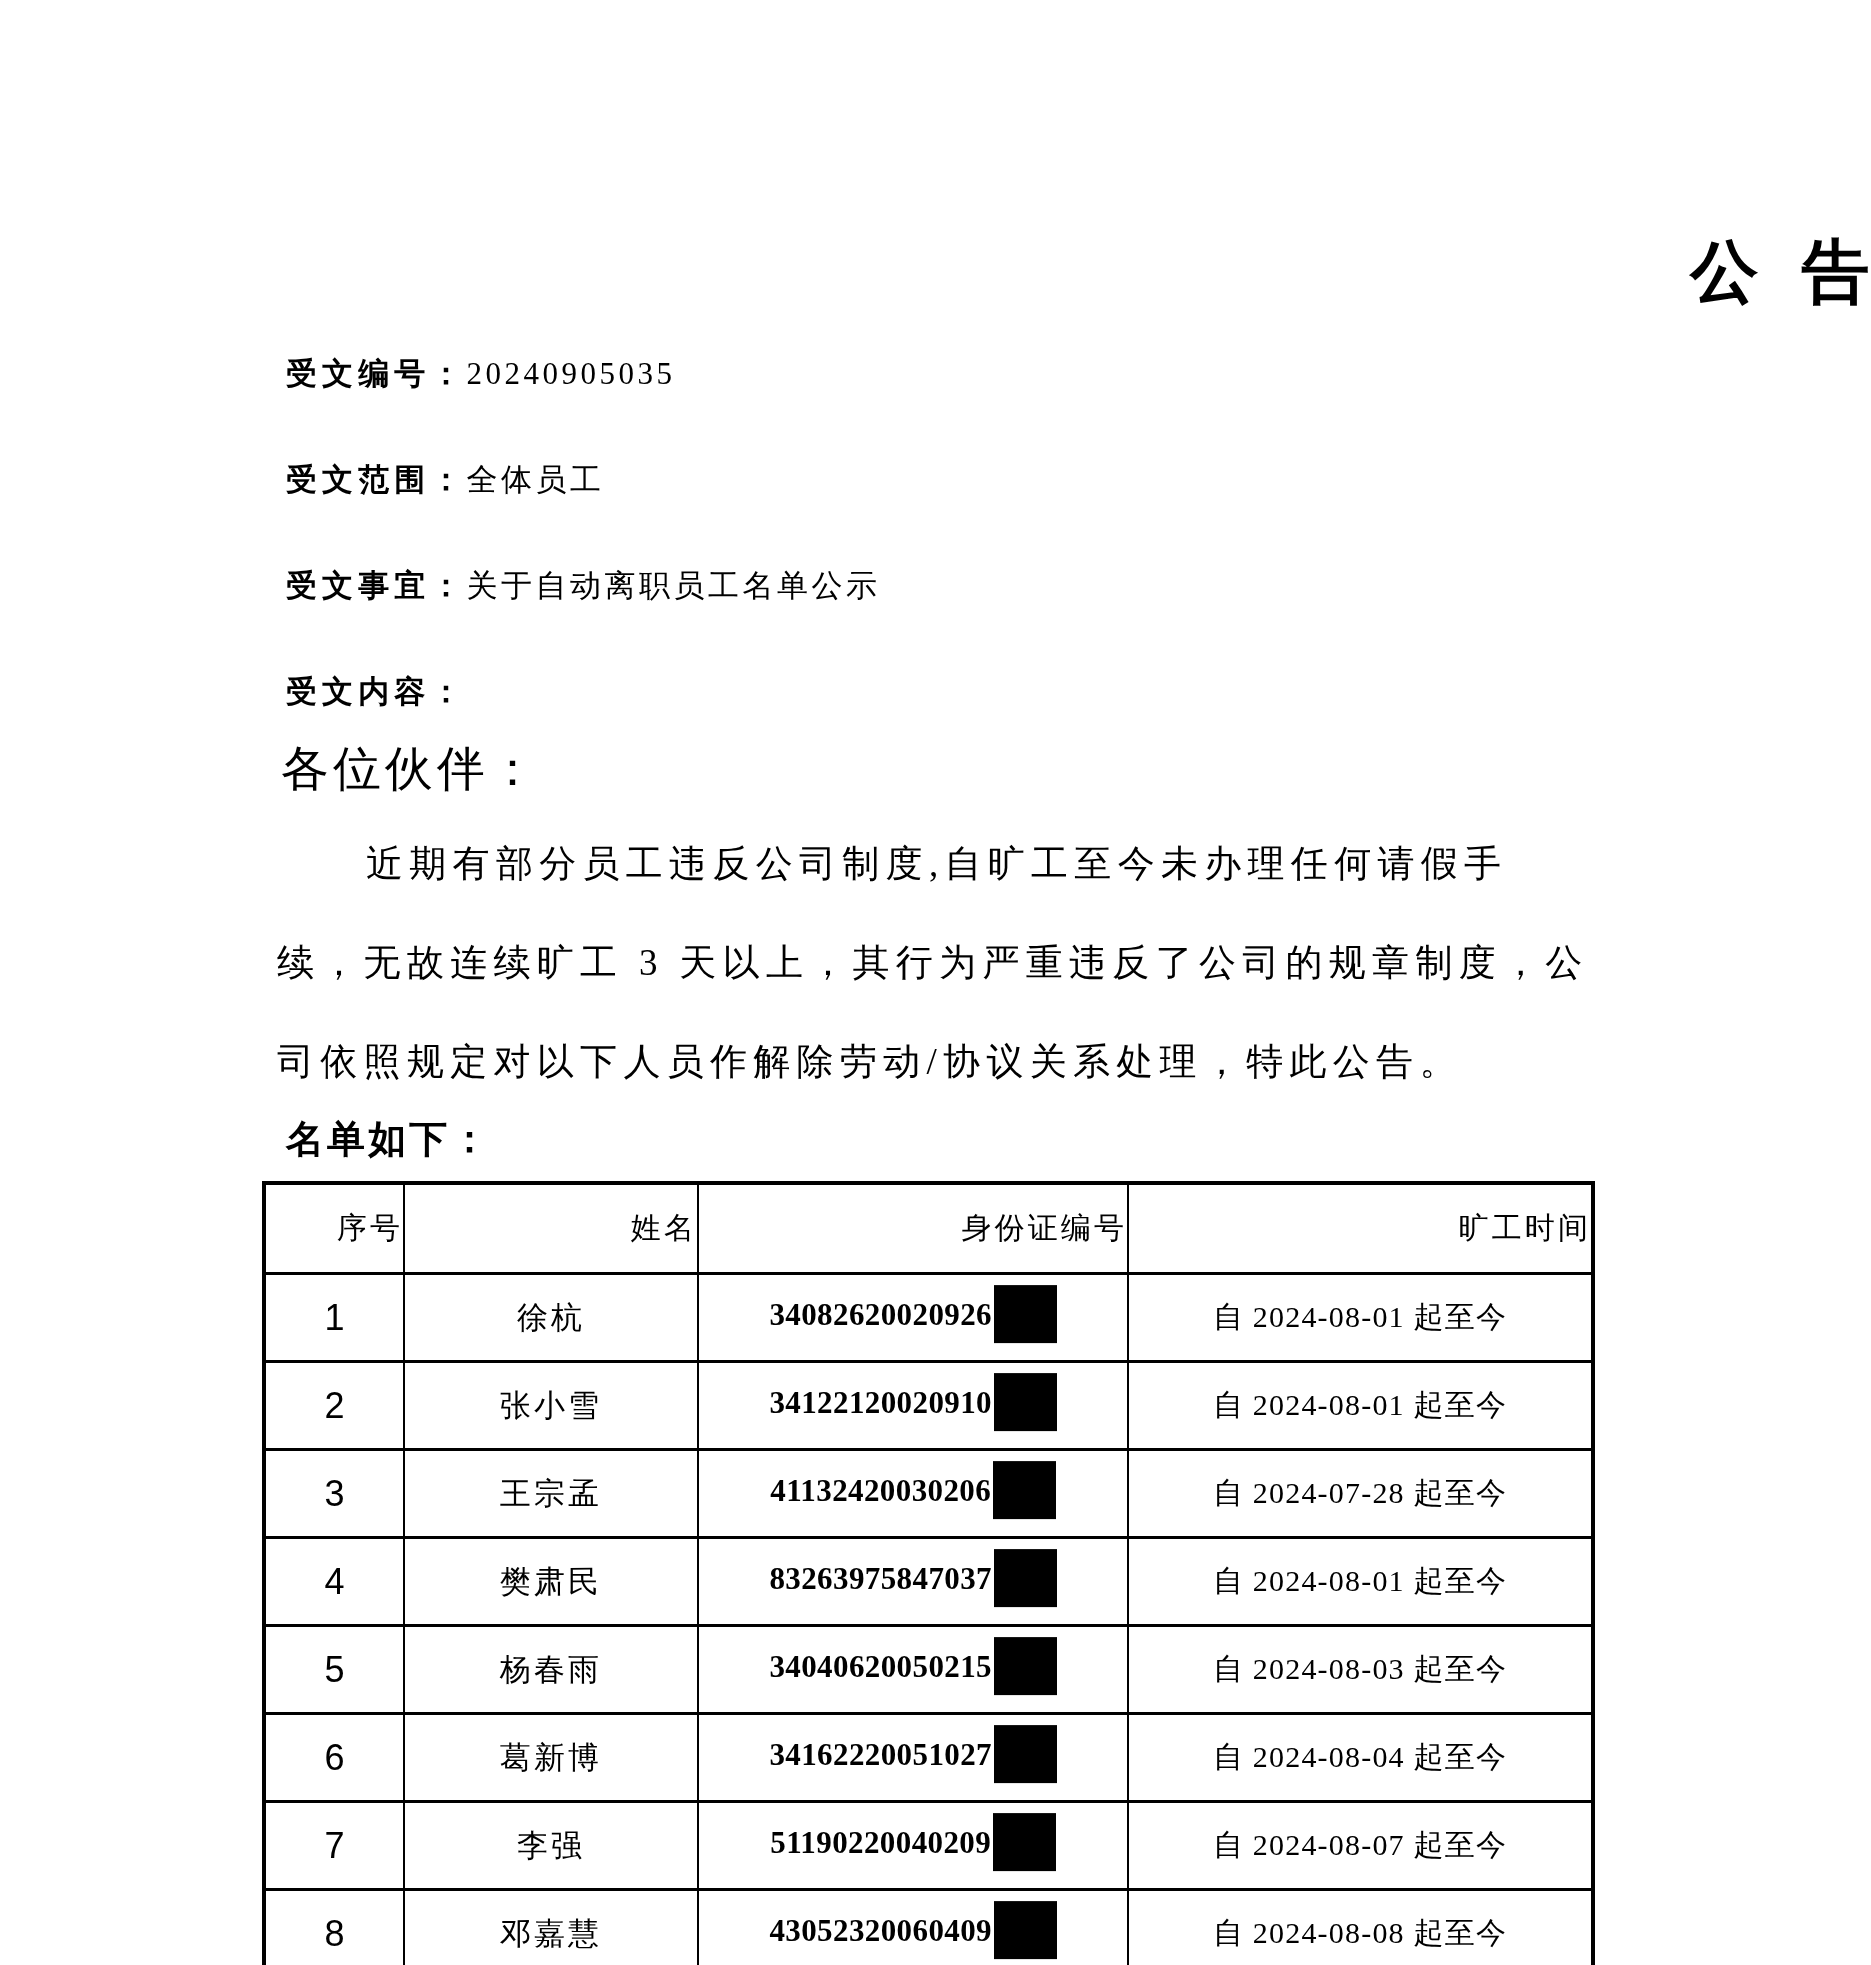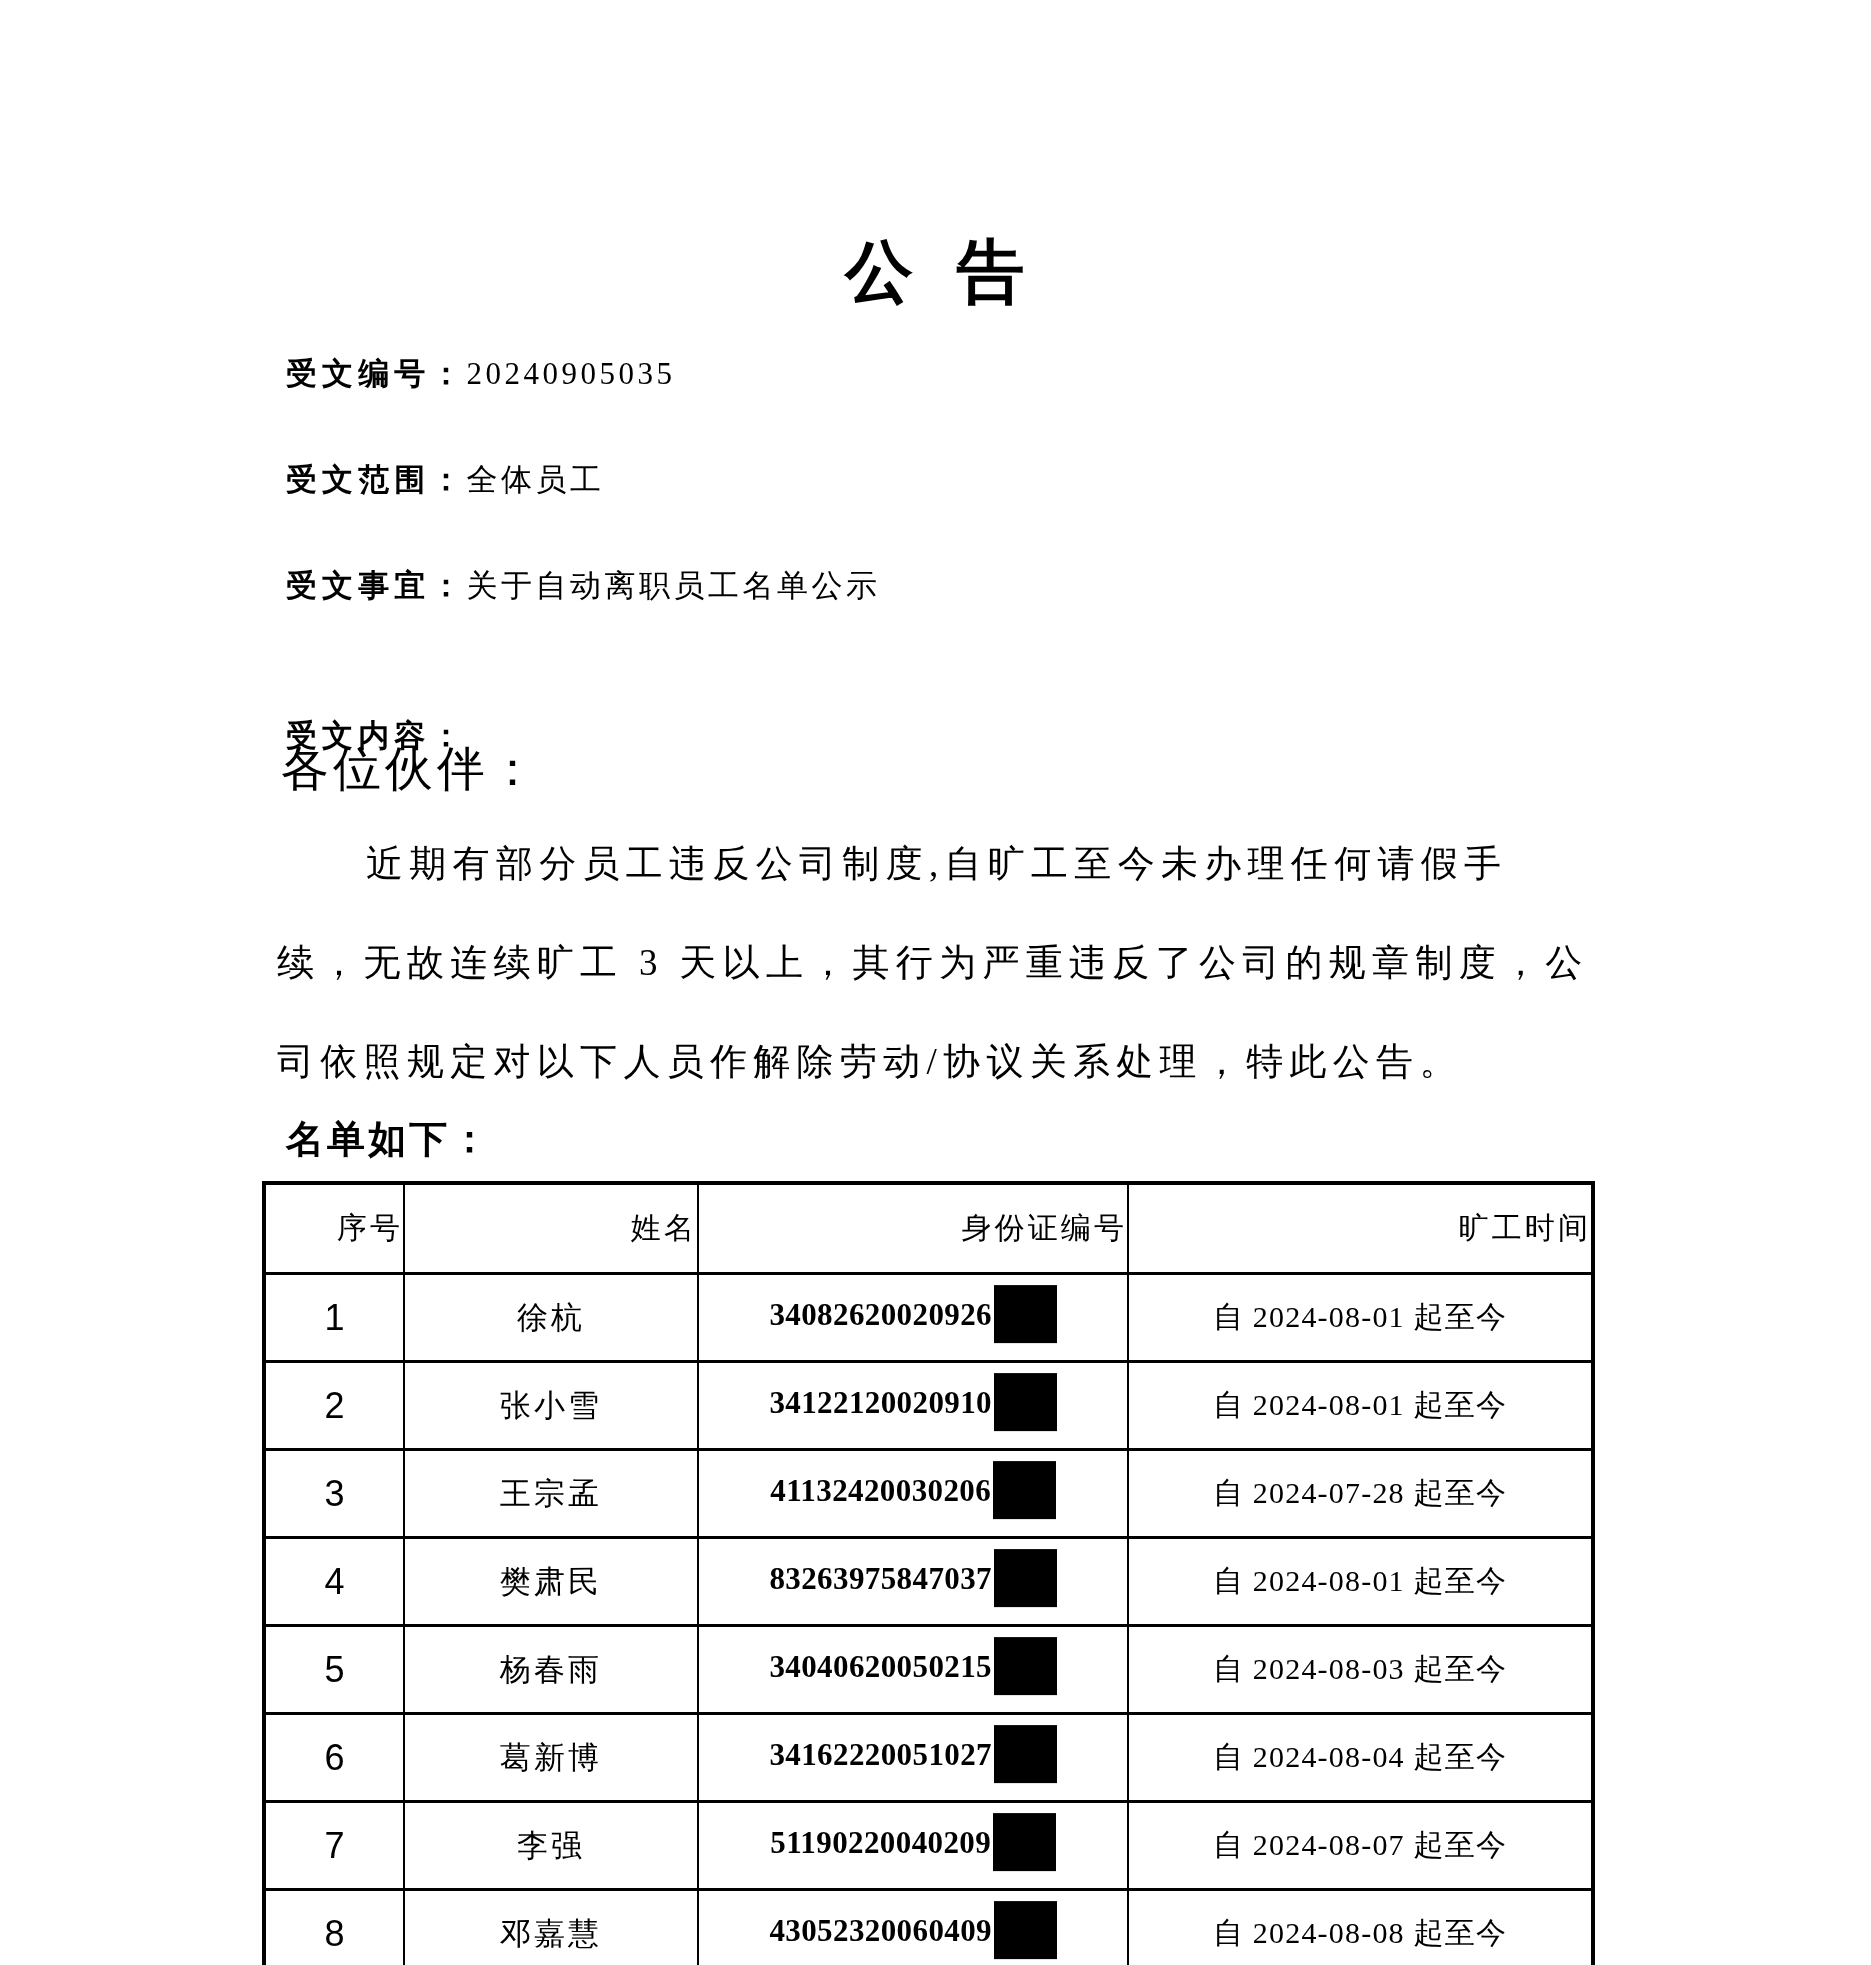--- a/index.html
+++ b/index.html
@@ -18,21 +18,21 @@
   .page {
     position: absolute;
     inset: 0;
     background: #ffffff;
   }
   .title {
     position: absolute;
     top: 231px;
     left: 0;
     width: 1872px;
-    text-align: center;
+    text-align: right;
     font-size: 68px;
     font-weight: bold;
     line-height: 83px;
     word-spacing: 21.6px;
     letter-spacing: 2.4px;
     white-space: nowrap;
   }
   .meta-line {
     position: absolute;
     left: 286px;
@@ -44,21 +44,21 @@
   .meta-label {
     font-weight: bold;
     letter-spacing: 5.1px;
   }
   .meta-value {
     letter-spacing: 3.5px;
   }
   #meta-0 { top: 351px; }
   #meta-1 { top: 457px; }
   #meta-2 { top: 563px; }
-  #meta-3 { top: 669px; margin-top: 44px; }
+  #meta-3 { top: 669px; }
   .salutation {
     position: absolute;
     left: 281px;
     top: 746px;
     height: 46px;
     line-height: 46px;
     font-size: 48px;
     letter-spacing: 3.9px;
     white-space: nowrap;
   }

